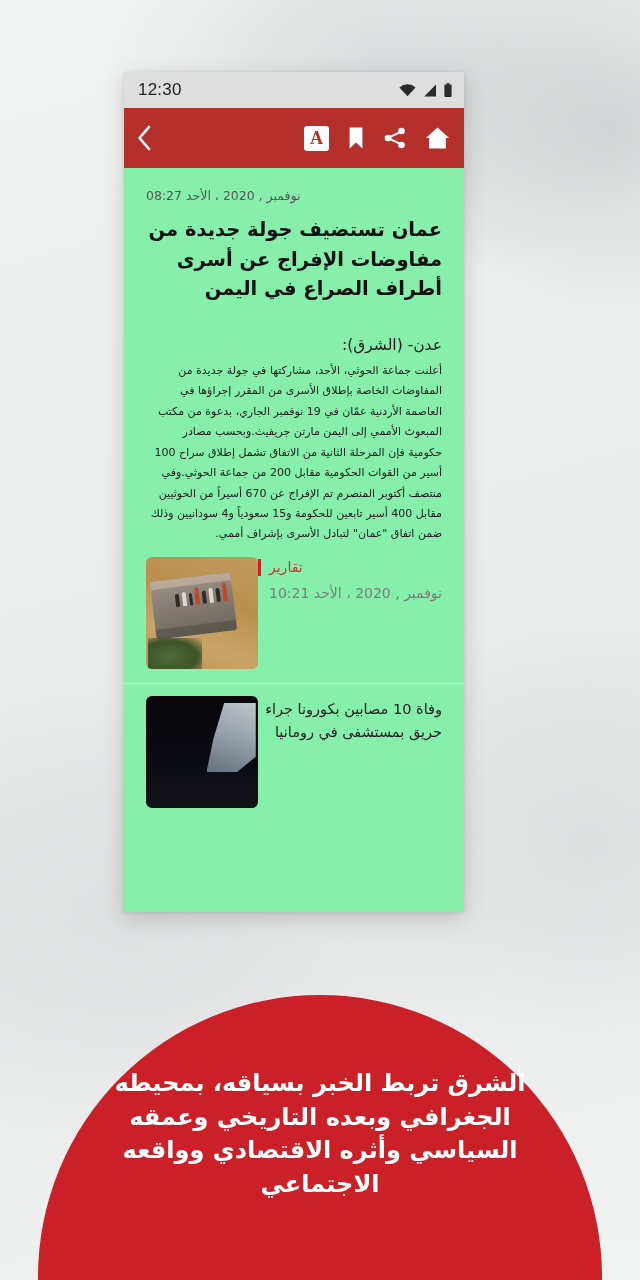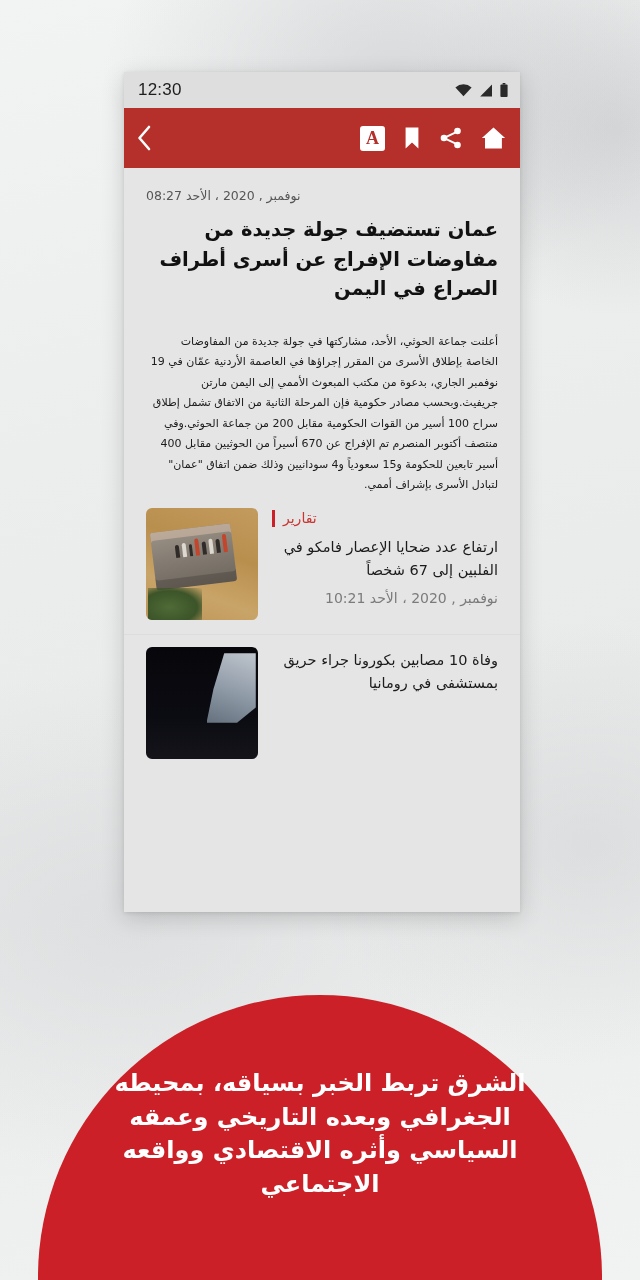--- a/index.html
+++ b/index.html
@@ -47,21 +47,21 @@
     line-height:1.40;
     letter-spacing:0px;
     white-space:pre-line;
     direction:rtl;
   }
 
   
   #phone-card {
     position:absolute;
     left:124px; top:72px;
-    width:396px; height:840px;
+    width:340px; height:840px;
     background:#ffffff;
     box-shadow:0 6px 22px rgba(0,0,0,.16), 0 1px 4px rgba(0,0,0,.10);
     overflow:hidden;
     z-index:2;
     display:flex;
     flex-direction:column;
   }
 
   
   #status-bar {
@@ -110,21 +110,21 @@
     font-size:18px;
     line-height:25px;
     text-align:center;
     display:block;
   }
 
   
   #article-scroll {
     flex:1;
     overflow:hidden;
-    background:#e5e5e5;
+    background:#86efac;
     direction:rtl;
   }
 
   #article-body { padding:20px 22px 0 22px; }
 
   #article-date {
     text-align:left;
     font-size:12.5px;
     color:#565656;
     font-family:"DejaVu Sans", sans-serif;
@@ -161,21 +161,20 @@
     font-size:17px;
     font-weight:bold;
     color:#111111;
     text-align:right;
   }
 
   .related-item {
     display:flex;
     flex-direction:row-reverse;
     align-items:flex-start;
-    gap:14px;
     padding:12px 22px 14px 22px;
     border-bottom:1px solid #dddddd;
   }
   .related-item:last-child { border-bottom:none; }
 
   .related-info { flex:1; text-align:right; padding-top:2px; }
 
   .related-category {
     display:flex;
     flex-direction:row-reverse;
@@ -318,20 +317,21 @@
           </span>
         </button>
       </div>
     </div>
 
     <div id="article-scroll">
 
       <div id="article-body">
         <div id="article-date">نوفمبر , 2020 ، الأحد 08:27</div>
         <h1 id="article-headline">عمان تستضيف جولة جديدة من مفاوضات الإفراج عن أسرى أطراف الصراع في اليمن</h1>
+        <p id="article-dateline">عدن- (الشرق):</p>
         <p id="article-text">أعلنت جماعة الحوثي، الأحد، مشاركتها في جولة جديدة من المفاوضات الخاصة بإطلاق الأسرى من المقرر إجراؤها في العاصمة الأردنية عمّان في 19 نوفمبر الجاري، بدعوة من مكتب المبعوث الأممي إلى اليمن مارتن جريفيث.وبحسب مصادر حكومية فإن المرحلة الثانية من الاتفاق تشمل إطلاق سراح 100 أسير من القوات الحكومية مقابل 200 من جماعة الحوثي.وفي منتصف أكتوبر المنصرم تم الإفراج عن 670 أسيراً من الحوثيين مقابل 400 أسير تابعين للحكومة و15 سعودياً و4 سودانيين وذلك ضمن اتفاق "عمان" لتبادل الأسرى بإشراف أممي.</p>
       </div>
 
 
       <div class="related-item">
         <div class="thumb thumb-flood">
           <div class="flood-figs">
             <i class="r" style="height:100%"></i>
               <i style="height:78%"></i>
               <i class="w" style="height:86%"></i>
@@ -340,21 +340,20 @@
               <i style="height:66%"></i>
             <i class="w" style="height:80%"></i>
               <i style="height:74%"></i>
           </div>
         </div>
         <div class="related-info">
           <div class="related-category">
             <span class="cat-bar"></span>
             <span class="cat-label">تقارير</span>
           </div>
-          <div class="related-title">ارتفاع عدد ضحايا الإعصار فامكو في الفلبين إلى 67 شخصاً</div>
           <div class="related-date">نوفمبر , 2020 ، الأحد 10:21</div>
         </div>
       </div>
 
       <div class="related-item">
         <div class="thumb thumb-night">
           <div class="plane-tail"></div>
 
         </div>
         <div class="related-info">

